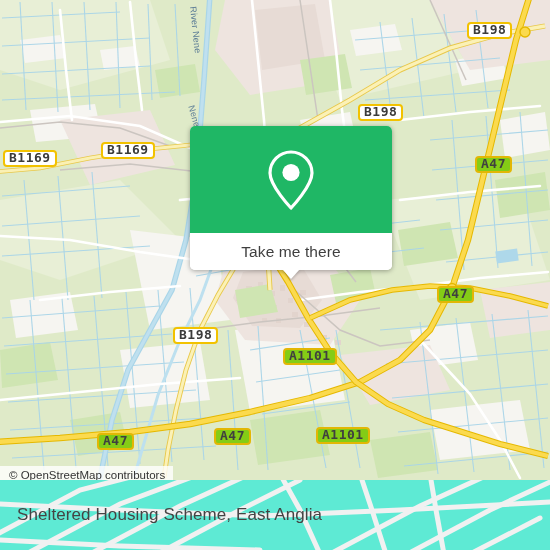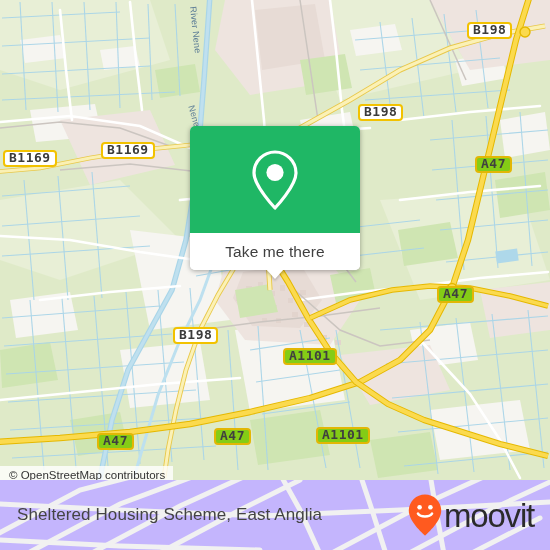--- a/index.html
+++ b/index.html
@@ -56,21 +56,21 @@
     white-space: nowrap;
     letter-spacing: .2px;
   }
   #river-nene-label { left: 198px; top: 6px; transform: rotate(84deg); transform-origin: left top; }
   #river-nene-label2 { left: 196px; top: 104px; transform: rotate(74deg); transform-origin: left top; }
 
   
   #popup {
     position: absolute;
     left: 190px; top: 126px;
-    width: 170px;
+    width: 202px;
     border-radius: 5px;
     box-shadow: 0 1px 5px rgba(0,0,0,.35);
     background: #ffffff;
     overflow: visible;
   }
   #popup-image {
     height: 107px;
     background: #1fb765;
     border-radius: 5px 5px 0 0;
     display: flex;
@@ -109,21 +109,21 @@
     color: #333333;
     padding: 3px 8px 3px 9px;
     white-space: nowrap;
   }
 
   
   #footer {
     position: absolute;
     left: 0; top: 480px;
     width: 550px; height: 70px;
-    background: #c4b5fd;
+    background: #5eead4;
     overflow: hidden;
   }
   #footer-watermark { position:absolute; left:0; top:0; }
   #footer-title {
     position: absolute;
     left: 17px; top: 50%;
     transform: translateY(-50%);
     font-size: 17px;
     color: #444444;
     white-space: nowrap;
@@ -406,22 +406,13 @@
       <path d="M430 -6 L436 30 L444 74"></path>
       <path d="M330 74 L420 26 L490 -6"></path>
       <path d="M400 78 L490 30 L550 2"></path>
       <path d="M470 74 L540 38"></path>
       <path d="M0 60 L120 66 L260 70"></path>
     </g>
   </svg>
 
   <div id="footer-title">Sheltered Housing Scheme, East Anglia</div>
 
-  <div id="brand">
-    <svg width="36" height="44" viewBox="0 0 36 44">
-      <path d="M18 1.5 C9 1.5 1.8 8.7 1.8 17.7 C1.8 29 18 42.5 18 42.5 C18 42.5 34.2 29 34.2 17.7 C34.2 8.7 27 1.5 18 1.5 Z" fill="#ff5a1f"></path>
-      <circle cx="12.6" cy="14.2" r="2.3" fill="#ffffff"></circle>
-      <circle cx="23.4" cy="14.2" r="2.3" fill="#ffffff"></circle>
-      <path d="M11 20.6 C13.4 24.4 22.6 24.4 25 20.6" stroke="#ffffff" stroke-width="2.6" fill="none" stroke-linecap="round"></path>
-    </svg>
-    <div id="brand-word">moovit</div>
-  </div>
 </div>
 
 </body></html>

